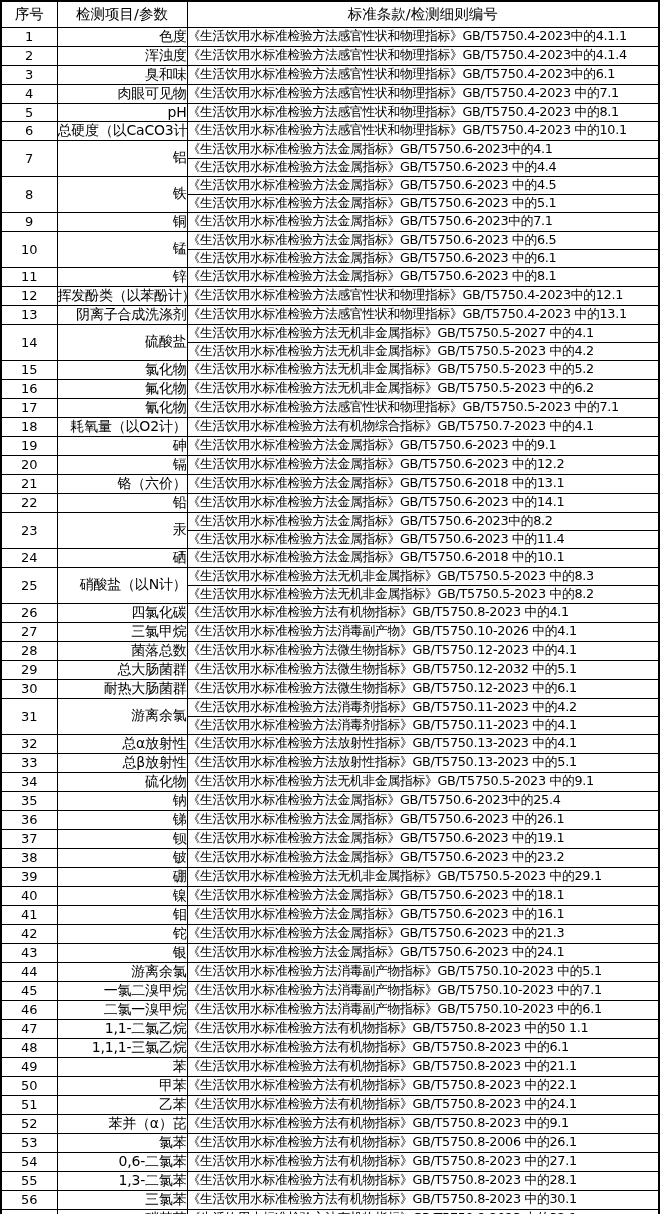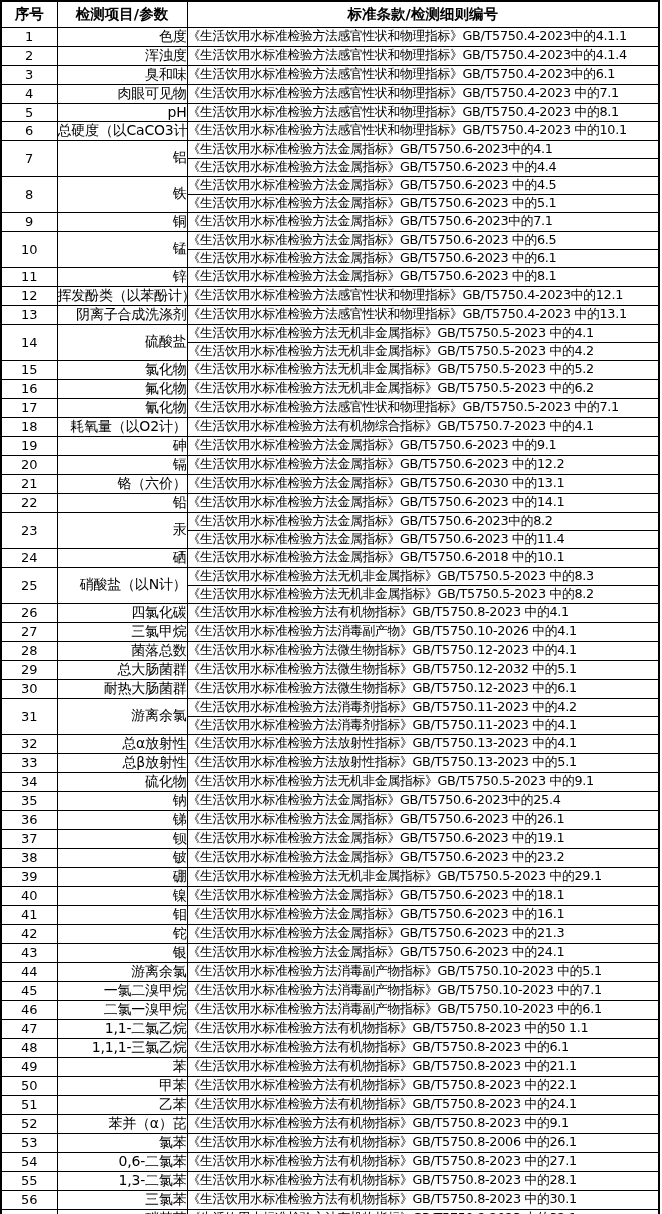--- a/index.html
+++ b/index.html
@@ -30,21 +30,21 @@
     border: 1px solid #000000;
     padding: 0;
     overflow: hidden;
     white-space: nowrap;
     box-sizing: border-box;
   }
   table.std-table { border: 2px solid #000000; }
   table.std-table thead tr { height: 26px; }
   table.std-table th {
     font-size: 14.5px;
-    font-weight: bold;
+    font-weight: normal;
     text-align: center;
     vertical-align: middle;
     background: #ffffff;
   }
   table.std-table tbody tr { height: 18px; }
   td.no-cell {
     text-align: center;
     vertical-align: middle;
     font-size: 13px;
   }
@@ -151,21 +151,21 @@
           <td class="ref-cell">《生活饮用水标准检验方法感官性状和物理指标》GB/T5750.4-2023中的12.1</td>
         </tr>
         <tr>
           <td class="no-cell" rowspan="1">13</td>
           <td class="item-cell" rowspan="1">阴离子合成洗涤剂</td>
           <td class="ref-cell">《生活饮用水标准检验方法感官性状和物理指标》GB/T5750.4-2023 中的13.1</td>
         </tr>
         <tr>
           <td class="no-cell" rowspan="2">14</td>
           <td class="item-cell" rowspan="2">硫酸盐</td>
-          <td class="ref-cell">《生活饮用水标准检验方法无机非金属指标》GB/T5750.5-2023 中的4.1</td>
+          <td class="ref-cell">《生活饮用水标准检验方法无机非金属指标》GB/T5750.5-2027 中的4.1</td>
         </tr>
         <tr>
           <td class="ref-cell">《生活饮用水标准检验方法无机非金属指标》GB/T5750.5-2023 中的4.2</td>
         </tr>
         <tr>
           <td class="no-cell" rowspan="1">15</td>
           <td class="item-cell" rowspan="1">氯化物</td>
           <td class="ref-cell">《生活饮用水标准检验方法无机非金属指标》GB/T5750.5-2023 中的5.2</td>
         </tr>
         <tr>
@@ -189,21 +189,21 @@
           <td class="ref-cell">《生活饮用水标准检验方法金属指标》GB/T5750.6-2023 中的9.1</td>
         </tr>
         <tr>
           <td class="no-cell" rowspan="1">20</td>
           <td class="item-cell" rowspan="1">镉</td>
           <td class="ref-cell">《生活饮用水标准检验方法金属指标》GB/T5750.6-2023 中的12.2</td>
         </tr>
         <tr>
           <td class="no-cell" rowspan="1">21</td>
           <td class="item-cell" rowspan="1">铬（六价）</td>
-          <td class="ref-cell">《生活饮用水标准检验方法金属指标》GB/T5750.6-2030 中的13.1</td>
+          <td class="ref-cell">《生活饮用水标准检验方法金属指标》GB/T5750.6-2018 中的13.1</td>
         </tr>
         <tr>
           <td class="no-cell" rowspan="1">22</td>
           <td class="item-cell" rowspan="1">铅</td>
           <td class="ref-cell">《生活饮用水标准检验方法金属指标》GB/T5750.6-2023 中的14.1</td>
         </tr>
         <tr>
           <td class="no-cell" rowspan="2">23</td>
           <td class="item-cell" rowspan="2">汞</td>
           <td class="ref-cell">《生活饮用水标准检验方法金属指标》GB/T5750.6-2023中的8.2</td>

